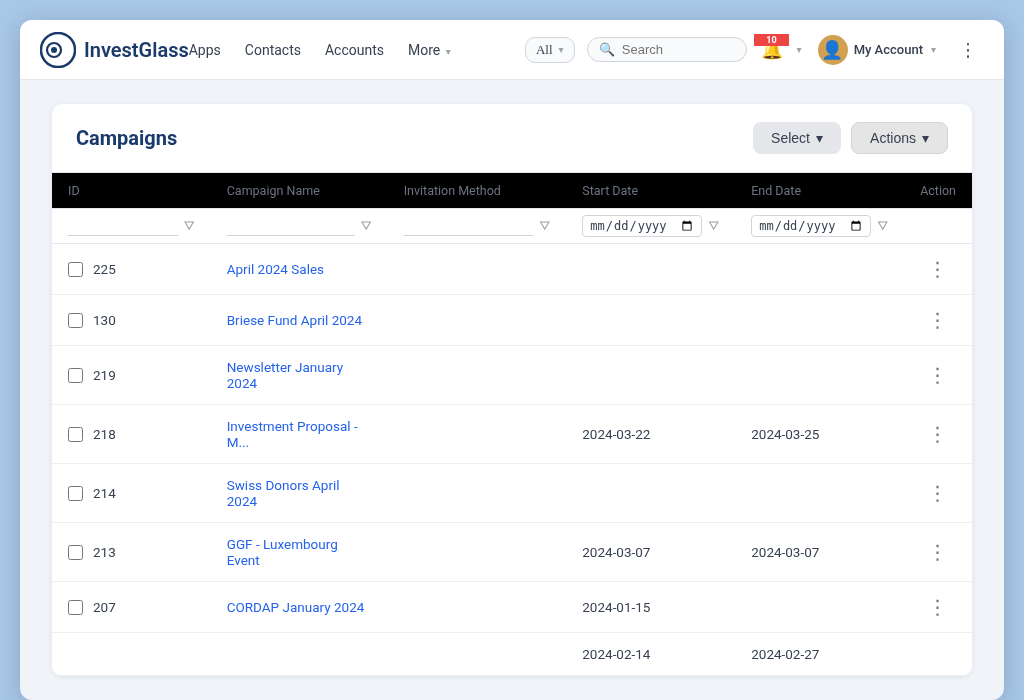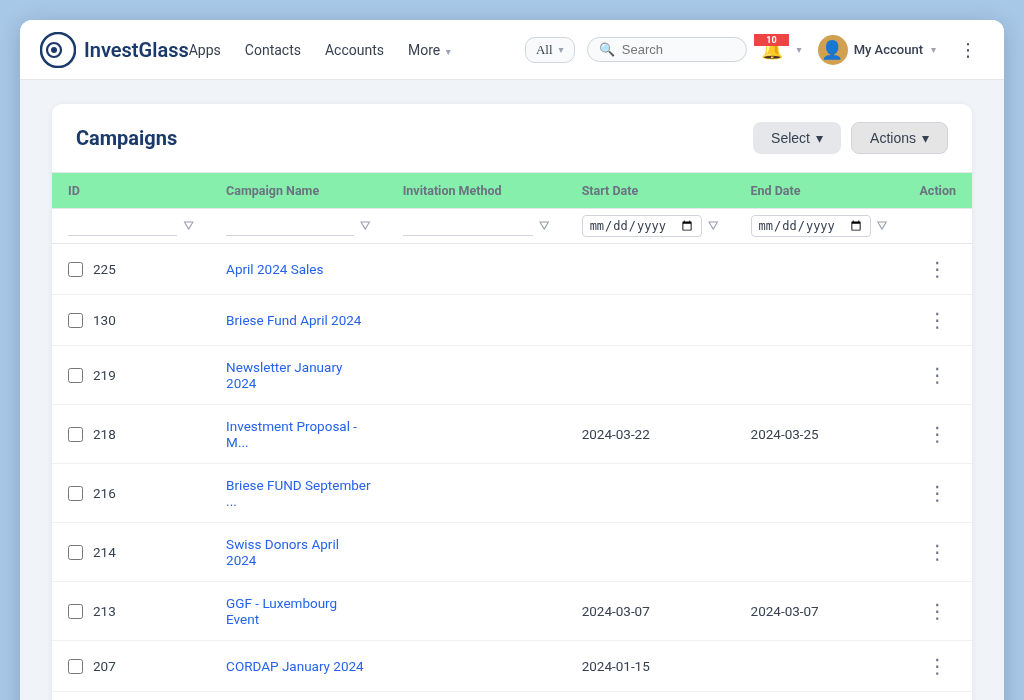--- a/index.html
+++ b/index.html
@@ -220,25 +220,25 @@
       flex: 1;
     }
     table {
       width: 100%;
       border-collapse: collapse;
       font-size: 13.5px;
     }
     thead th {
       text-align: left;
       color: #6b7280;
-      font-weight: 700;
+      font-weight: 400;
       font-size: 12.5px;
       padding: 10px 16px;
       border-bottom: 1px solid #e5e7eb;
-      background: #86efac;
+      background: #000000;
       white-space: nowrap;
     }
     .filter-row td {
       padding: 6px 16px;
       border-bottom: 1px solid #e5e7eb;
     }
     .filter-cell {
       display: flex;
       align-items: center;
       gap: 6px;
@@ -476,37 +476,20 @@
       <td>2024-03-22</td>
       <td>2024-03-25</td>
       <td>
         <div class="action-dots">⋮</div>
       </td>
     </tr>
               <tr>
       <td>
         <div class="cb-cell">
           <input type="checkbox" style="">
-          <span>216</span>
-        </div>
-      </td>
-      <td>
-        <a class="campaign-link">Briese FUND September ...</a>
-      </td>
-      <td></td>
-      <td></td>
-      <td></td>
-      <td>
-        <div class="action-dots">⋮</div>
-      </td>
-    </tr>
-              <tr>
-      <td>
-        <div class="cb-cell">
-          <input type="checkbox" style="">
           <span>214</span>
         </div>
       </td>
       <td>
         <a class="campaign-link">Swiss Donors April 2024</a>
       </td>
       <td></td>
       <td></td>
       <td></td>
       <td>

